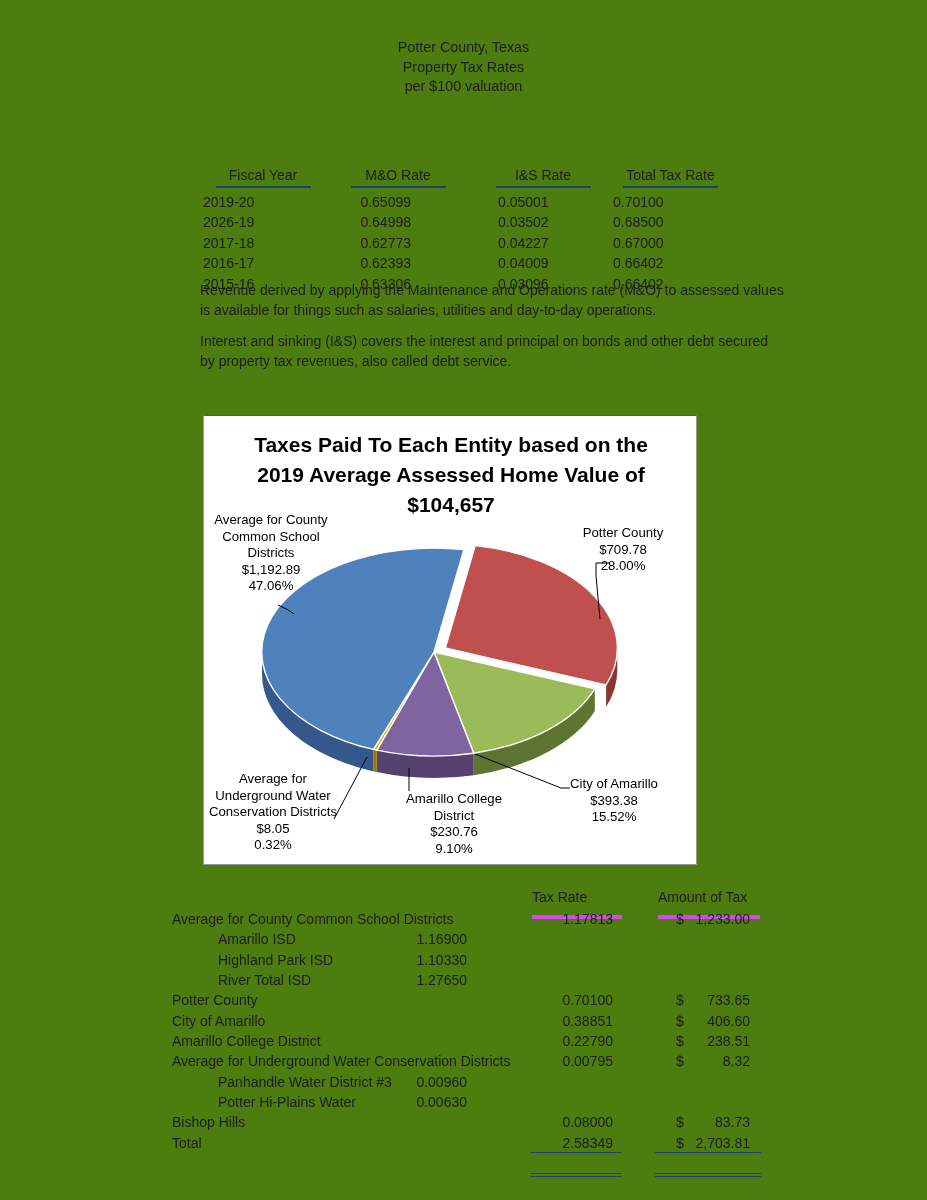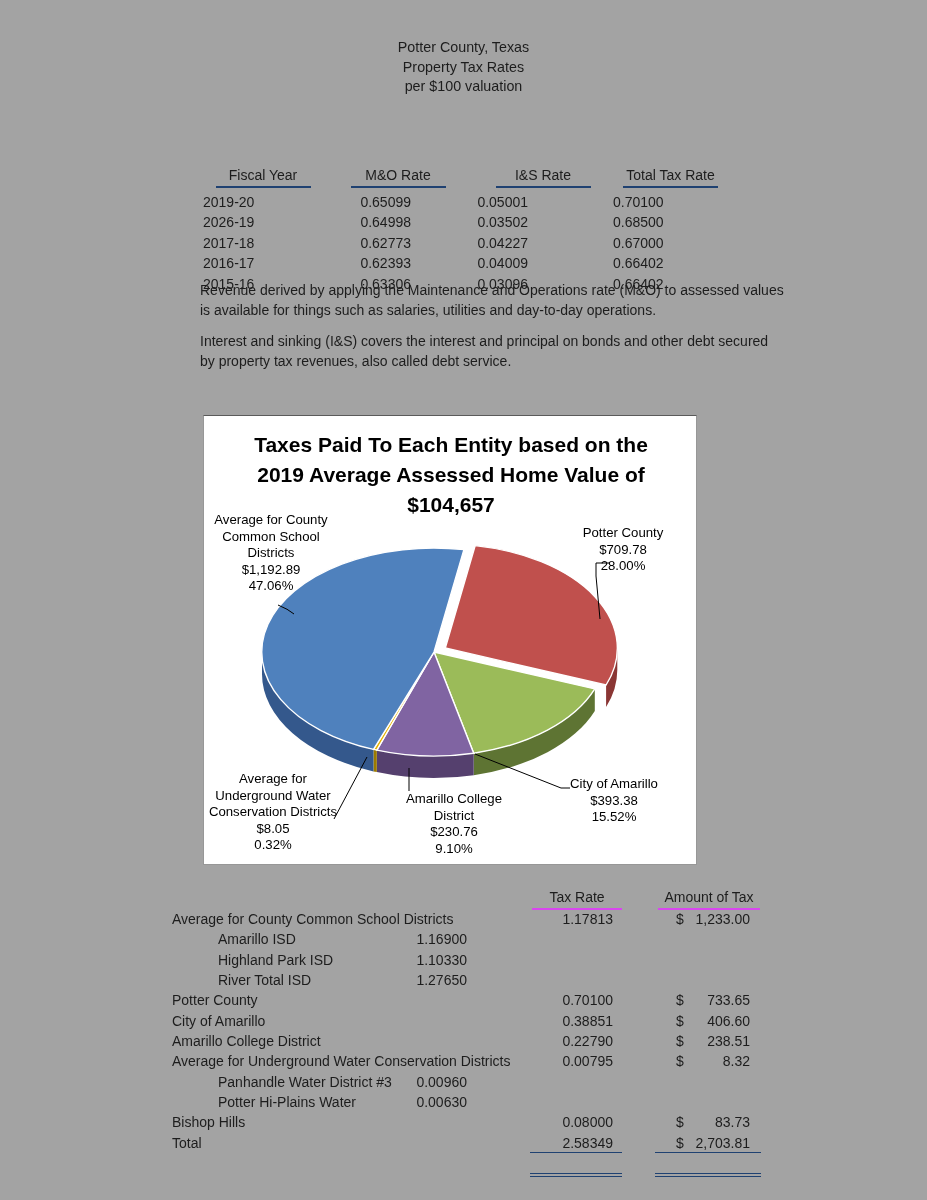--- a/index.html
+++ b/index.html
@@ -1,34 +1,34 @@
 <!DOCTYPE html>
 <html><head>
 <meta charset="utf-8">
 <style>
   * { box-sizing: border-box; margin: 0; padding: 0; }
   html,body { background:#ffffff; }
   body { width:927px; height:1200px; font-family:"Liberation Sans", sans-serif; color:#1d1d1d; }
-  .page { position:relative; width:927px; height:1200px; overflow:hidden; background:#a3a3a3; }
+  .page { position:relative; width:927px; height:1200px; overflow:hidden; background:#4d7c0f; }
 
   
   .doc-title { position:absolute; top:38px; left:0; width:927px; text-align:center;
                font-size:14.3px; line-height:19.5px; }
 
   
   .rates { position:absolute; left:203px; top:127px; width:525px; font-size:14px; }
   .rates-head { display:grid; grid-template-columns:120px 150px 140px 115px; }
   .rates-head .hcell { text-align:center;margin-top:40px; }
   .rates-head .hcell span { display:inline-block; min-width:95px; text-align:center;
        border-bottom:2px solid #1f4171; padding-bottom:3px; }
   .rates-rows { margin-top:6px; }
   .rrow { display:grid; grid-template-columns:120px 150px 140px 115px; height:20.4px; }
   .rrow .c1 { text-align:left; padding-right:60px; }
   .rrow .c2 { text-align:right; padding-right:62px; }
-  .rrow .c3 { text-align:right; padding-right:85px; }
+  .rrow .c3 { padding-right:85px;margin-left:25px; }
   .rrow .c4 { text-align:right; padding-right:83px; }
 
   
   .paras { position:absolute; left:172px; top:281px; width:585px; font-size:14px;margin-left:28px; }
   .paras p { line-height:19.5px; margin-bottom:12px; }
 
   
   .chartbox { position:absolute; left:203px; top:415px; width:494px; height:450px;
               background:#fff; border:1px solid #979797; border-top:1px solid #5a5a5a; }
   .chart-title { position:absolute; top:14px; left:27px; width:440px; text-align:center;
@@ -37,21 +37,21 @@
   .plabel { position:absolute; font-size:13.2px; line-height:16.5px; text-align:center;
             white-space:pre-line; color:#000; }
   .pl-csd     { left:0px;   top:96px;  width:134px; }
   .pl-potter  { left:362px; top:109px; width:114px; }
   .pl-city    { left:350px; top:360px; width:120px; }
   .pl-college { left:186px; top:375px; width:128px; }
   .pl-uwcd    { left:-12px; top:355px; width:162px; }
 
   
   .etable { position:absolute; left:172px; top:885px; width:606px; height:310px; font-size:14px; }
-  .eh { position:absolute; top:4px; text-align:center; border-bottom:2px solid #d946ef; padding-bottom:3px; }
+  .eh { position:absolute; top:4px; text-align:left; border-bottom:4px solid #d946ef; padding-bottom:10px; }
   .eh-rate { left:360px; width:90px; }
   .eh-amt  { left:486px; width:102px; }
   .erows { position:absolute; left:0; top:26px; width:606px; }
   .erow { position:relative; height:20.35px; }
   .erow .ename { position:absolute; left:0; white-space:nowrap;text-align:center; }
   .erow.indent .ename { left:46px; }
   .erow .esub  { position:absolute; left:180px; width:115px; text-align:right; }
   .erow .erate { position:absolute; left:300px; width:141px; text-align:right; }
   .erow .ecur  { position:absolute; left:504px; }
   .erow .eamt  { position:absolute; left:504px; width:74px; text-align:right; }

